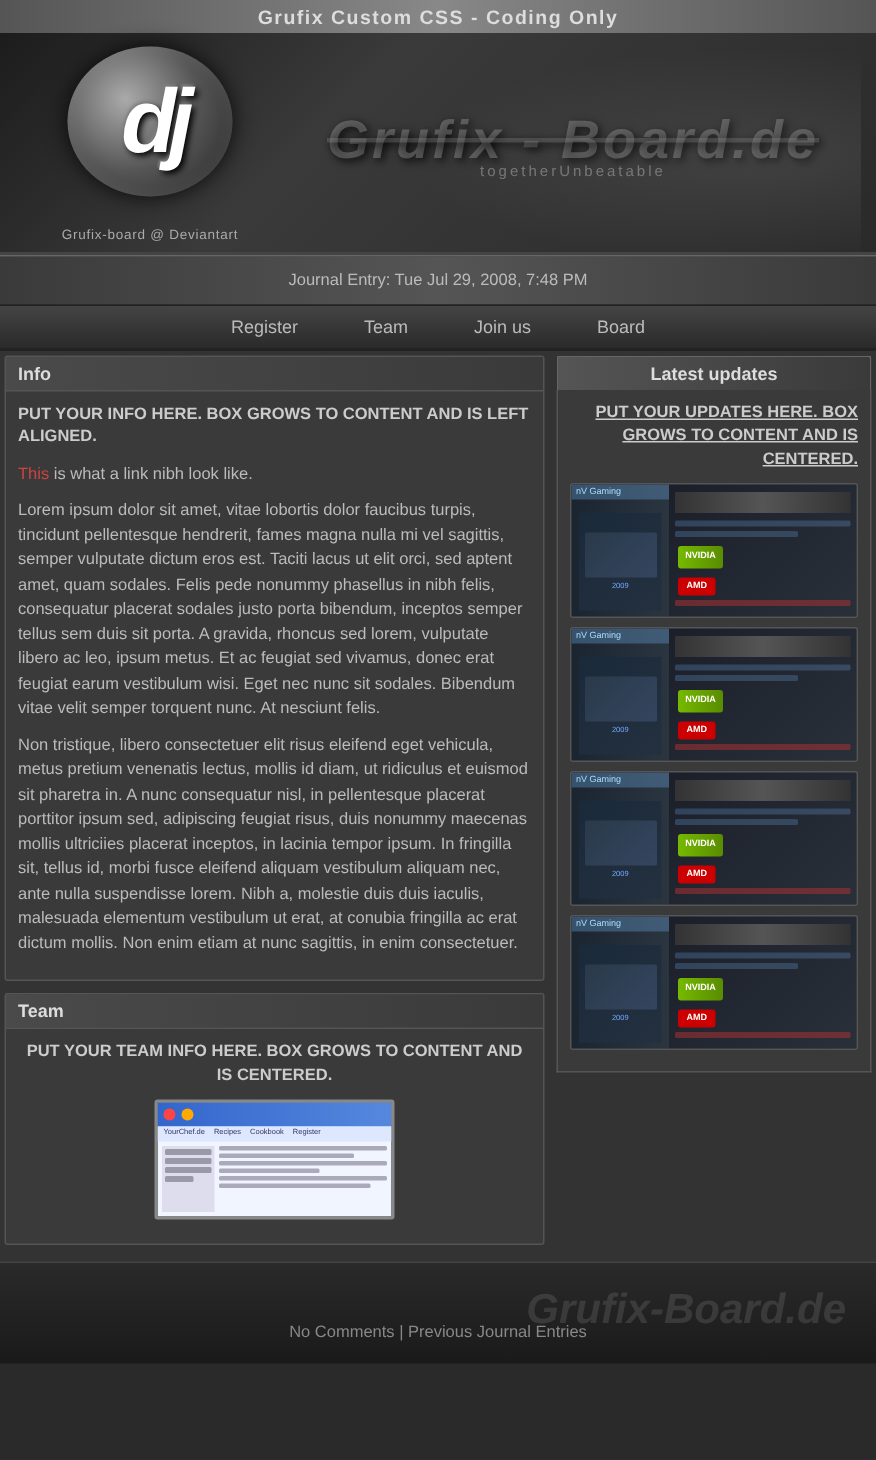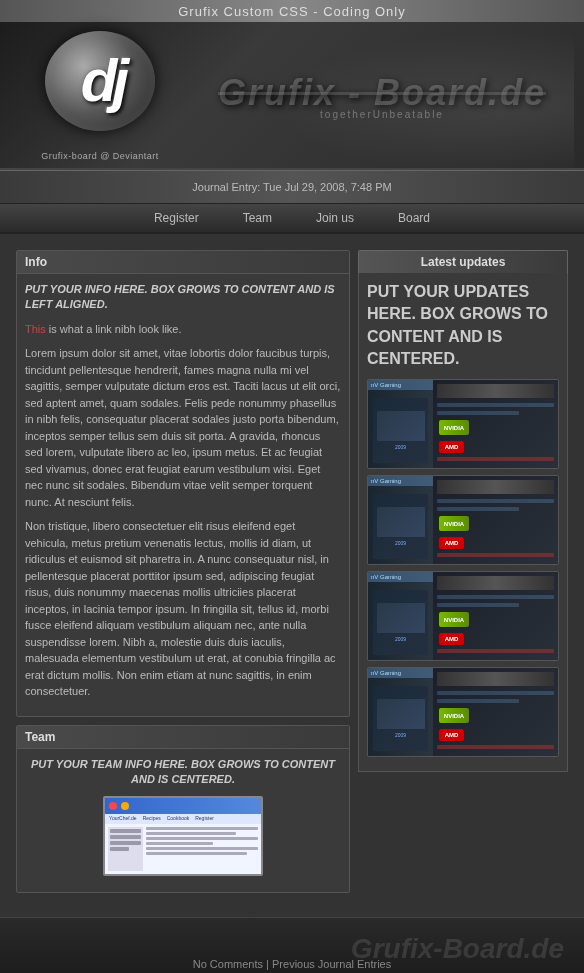--- a/index.html
+++ b/index.html
@@ -26,21 +26,21 @@
       width: 100%;
       height: 22px;
       background: linear-gradient(to right, #555, #888, #555);
       display: flex;
       align-items: center;
       justify-content: center;
     }
     #header-title-bar span {
       color: #ddd;
       font-size: 13px;
-      font-weight: normal;
+      font-weight: bold;
       letter-spacing: 1px;
     }
     #header-content {
       display: flex;
       align-items: center;
       height: 148px;
       padding: 0 10px;
       position: relative;
     }
     #logo-left {
@@ -156,21 +156,21 @@
       width: 100%;
       display: flex;
       flex-direction: column;
       background: #333;
     }
 
     
     #columns {
       display: flex;
       width: 100%;
-      padding: 16px;
+      padding: 3px;
       gap: 8px;
     }
 
     
     #left-col {
       flex: 1;
       min-width: 0;
     }
 
     .section-box {
@@ -200,21 +200,20 @@
       color: #c44;
       text-decoration: none;
     }
     .info-main-text {
       font-size: 11px;
       font-weight: bold;
       color: #ccc;
       margin-bottom: 6px;
       text-transform: uppercase;
       line-height: 1.4;
-      font-style: italic;
     }
 
     
     #right-col {
       width: 210px;
       flex-shrink: 0;
     }
 
     .updates-header {
       background: linear-gradient(to right, #555, #3a3a3a);
@@ -227,27 +226,28 @@
       text-align: center;
       border-radius: 2px 2px 0 0;
     }
     .updates-box {
       background: #3a3a3a;
       border: 1px solid #555;
       border-top: none;
       padding: 8px;
     }
     .updates-main-text {
-      font-size: 16px;
+      font-size: 11px;
       font-weight: bold;
       color: #ccc;
-      text-align: left;
+      text-align: right;
       text-transform: uppercase;
       line-height: 1.4;
       margin-bottom: 8px;
+      text-decoration: underline;
     }
 
     
     .screenshot-thumb {
       width: 100%;
       height: 90px;
       background: linear-gradient(135deg, #1a2a3a, #2a3a4a, #1a2530);
       margin-bottom: 6px;
       border: 1px solid #555;
       border-radius: 2px;

